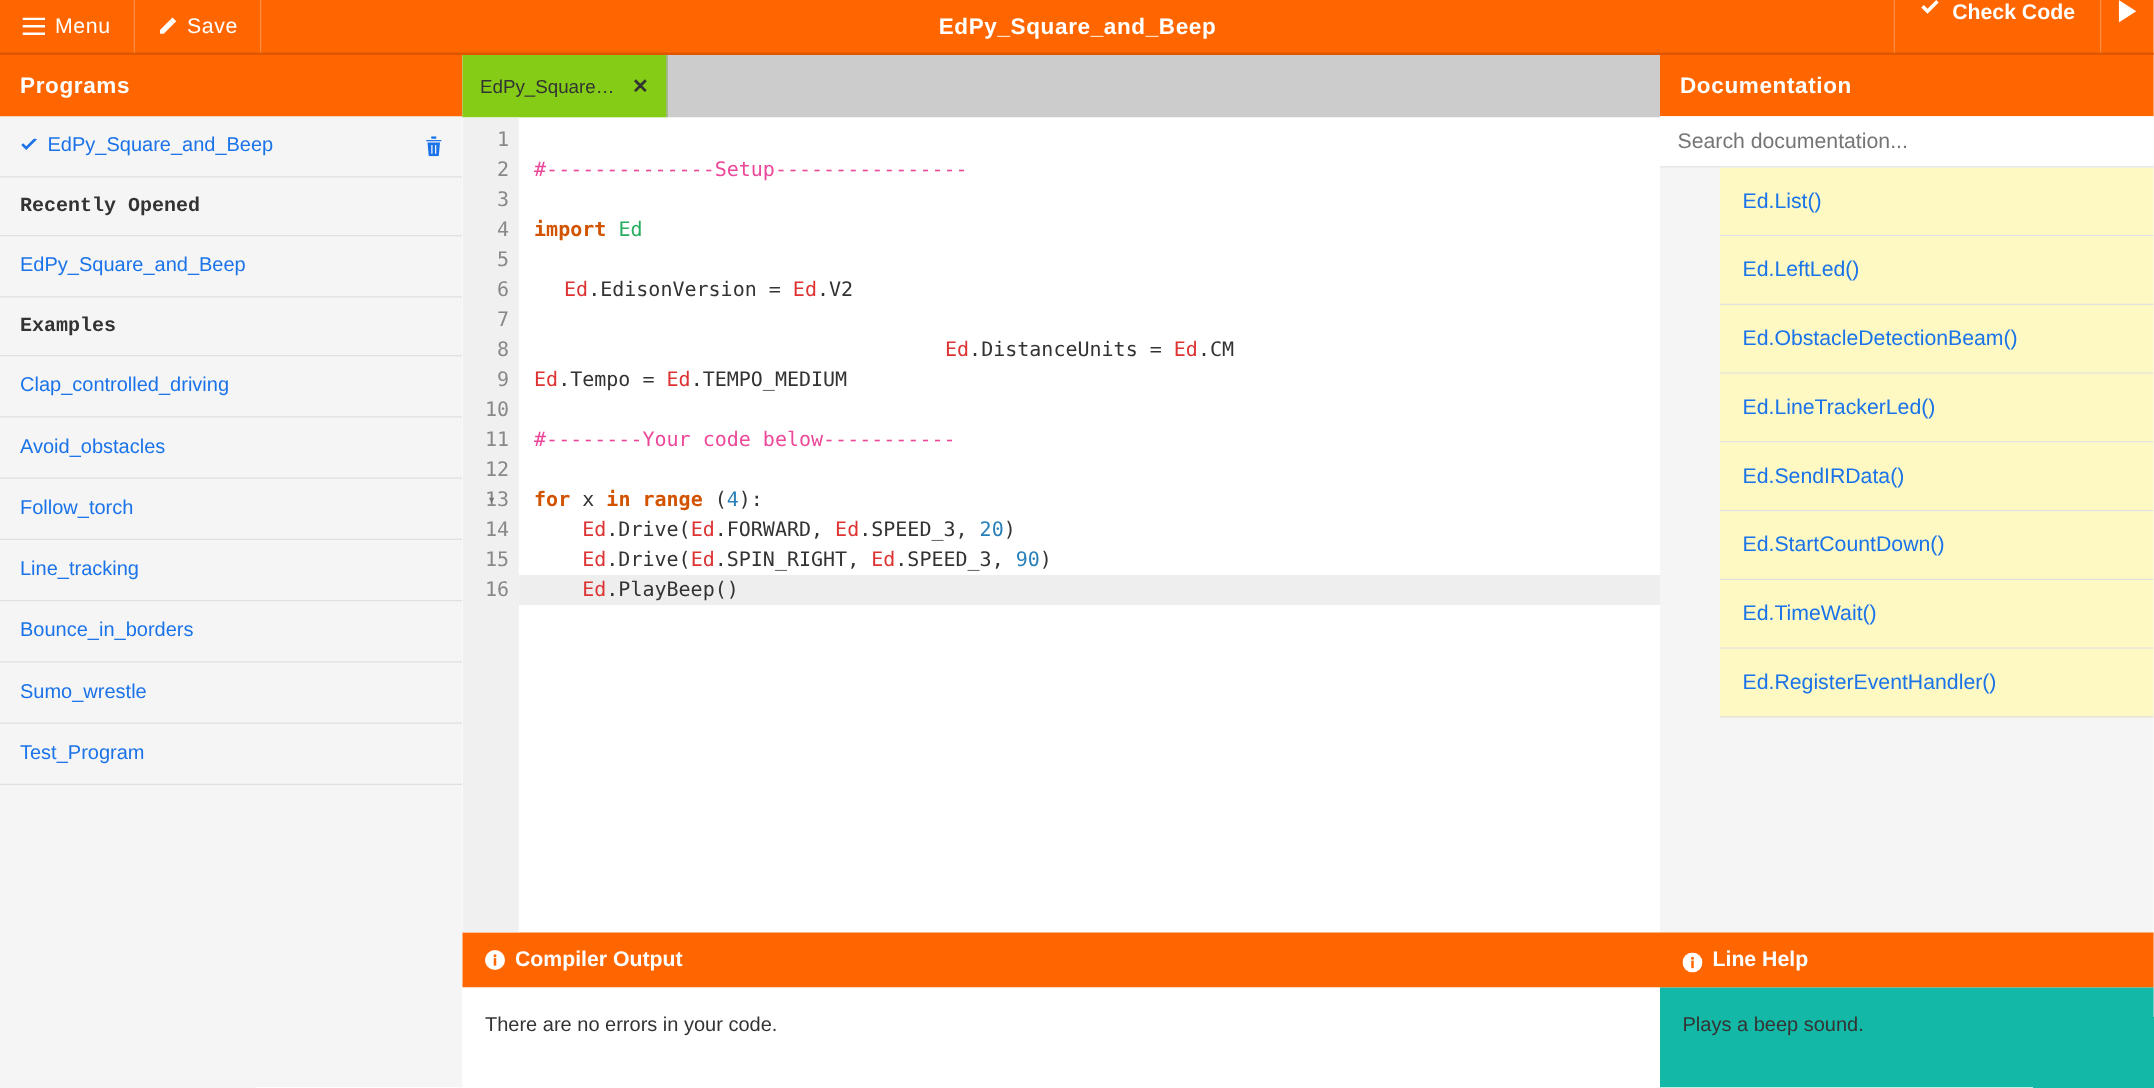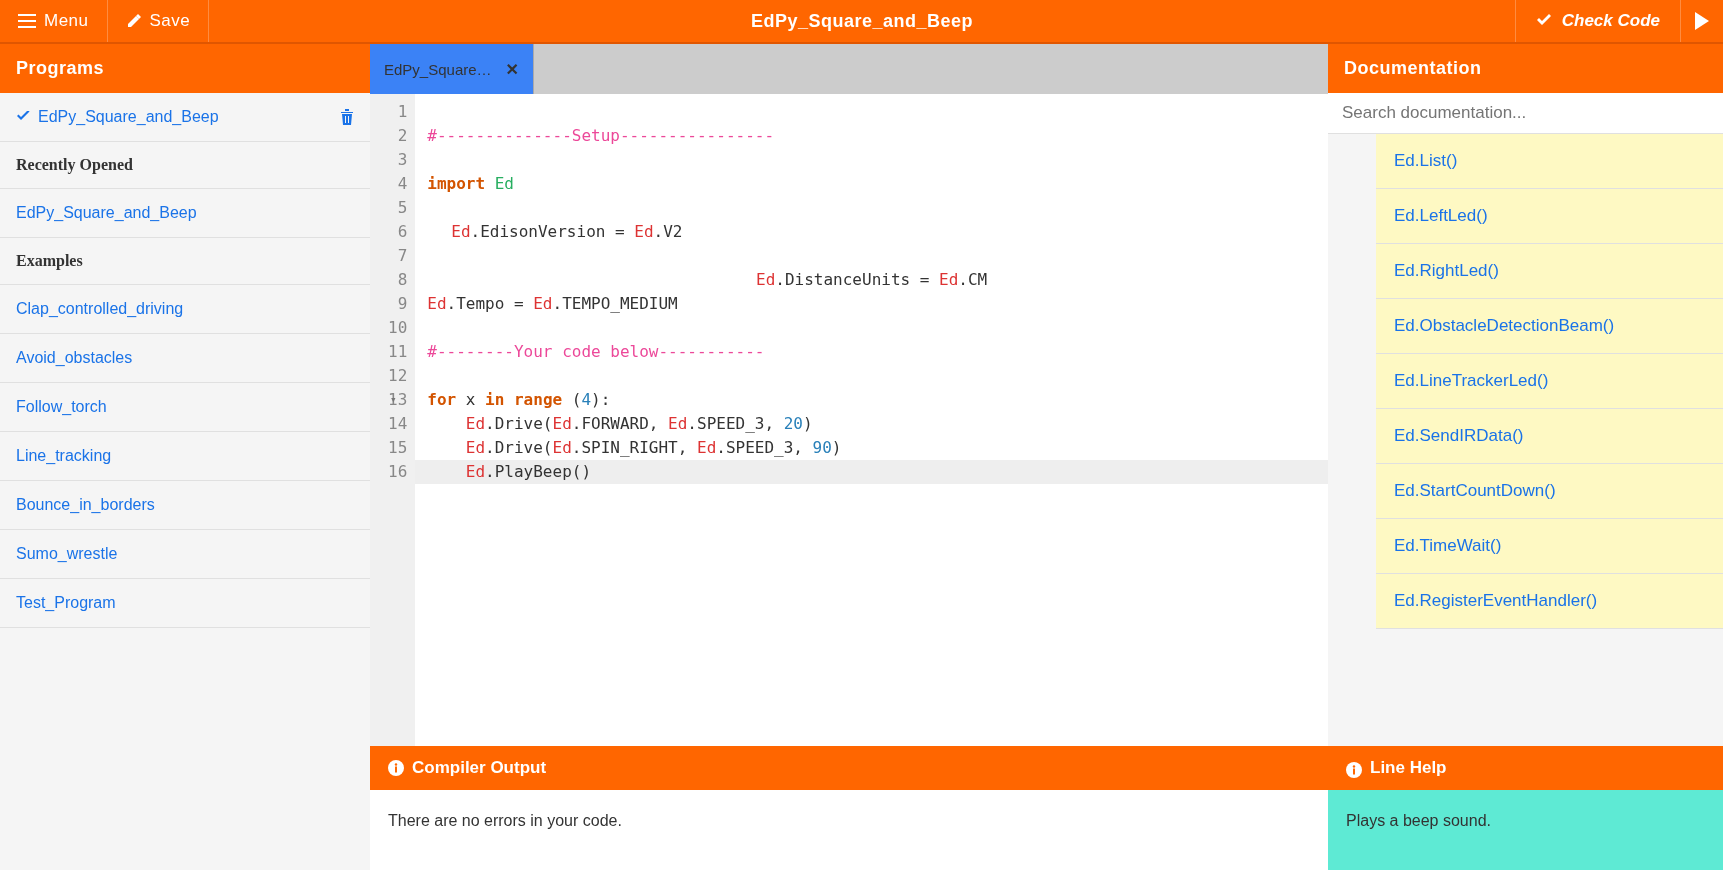--- a/index.html
+++ b/index.html
@@ -3,40 +3,40 @@
 <meta charset="utf-8">
 <style>
 * { box-sizing: border-box; margin: 0; padding: 0; }
 body { font-family: "Helvetica Neue", Arial, sans-serif; font-size: 14px; width: 1723px; height: 870px; overflow: hidden; background: #fff; }
 
 
 .topbar { background: #ff6600; height: 44px; display: flex; align-items: center; color: #fff; border-bottom: 2px solid #e05600; }
 .topbar .tb-btn { display: flex; align-items: center; padding: 0 18px; height: 100%; border-right: 1px solid rgba(255,255,255,0.25); cursor: pointer; font-weight: normal; font-size: 17px; font-family: "Arial Black", Arial, sans-serif; letter-spacing: 0.5px; }
 .topbar .title { flex: 1; text-align: center; font-weight: bold; font-size: 18px; font-family: "Arial Black", Arial, sans-serif; letter-spacing: 0.5px; }
 .topbar .right-group { display: flex; align-items: center; height: 100%; }
-.topbar .right-btn { display: flex; align-items: center; border-left: 1px solid rgba(255,255,255,0.25); padding: 0 20px; height: 100%; cursor: pointer; font-weight: bold; font-size: 17px; font-family: "Arial Black", Arial, sans-serif; font-style: italic; }
+.topbar .right-btn { display: flex; align-items: flex-start; border-left: 1px solid rgba(255,255,255,0.25); padding: 0 20px; height: 100%; cursor: pointer; font-weight: bold; font-size: 17px; font-family: "Arial Black", Arial, sans-serif; }
 .icon { display: inline-flex; align-items: center; justify-content: center; margin-right: 8px; }
 
 
 .main { display: flex; height: 826px; }
 
 
 .left { width: 370px; background: #f5f5f5; display: flex; flex-direction: column; }
 .panel-header { background: #ff6600; color: #fff; padding: 14px 16px; font-weight: bold; font-size: 18px; font-family: "Arial Black", Arial, sans-serif; letter-spacing: 0.5px; }
 .left-body { flex: 1; overflow-y: auto; }
-.section-header { padding: 14px 16px; font-weight: bold; color: #333; font-size: 16px; font-family: Liberation Serif, serif; border-bottom: 1px solid #e0e0e0; }
+.section-header { padding: 14px 16px; font-weight: bold; color: #333; font-size: 16px; font-family: Liberation Mono, monospace; border-bottom: 1px solid #e0e0e0; }
 .list-item { display: flex; align-items: center; justify-content: space-between; padding: 15px 16px; border-bottom: 1px solid #e0e0e0; cursor: pointer; font-size: 16px; }
 .list-item a { color: #1a73e8; text-decoration: none; }
 .list-item .trash { color: #1a73e8; cursor: pointer; }
 .list-item .check { color: #1a73e8; margin-right: 6px; }
 
 
 .center { flex: 1; display: flex; flex-direction: column; }
 .tab-bar { background: #ccc; height: 50px; display: flex; }
-.tab { background: #3b82f6; border-right: 1px solid #aaa; display: flex; align-items: center; padding: 0 14px; cursor: pointer; }
+.tab { background: #84cc16; border-right: 1px solid #aaa; display: flex; align-items: center; padding: 0 14px; cursor: pointer; }
 .tab-label { font-size: 15px; color: #333; margin-right: 14px; }
 .tab-close { font-weight: bold; color: #333; cursor: pointer; font-size: 16px; }
 
 .editor { flex: 1; display: flex; background: #fff; font-family: "Consolas", "Monaco", monospace; font-size: 16px; overflow: hidden; }
 .gutter { background: #f0f0f0; color: #888; text-align: right; padding: 6px 8px 6px 18px; user-select: none; line-height: 24px; font-family: "Consolas", "Monaco", monospace; position: relative; }
 .gutter div { height: 24px; }
 .code-area { padding: 6px 12px; line-height: 24px; flex: 1; position: relative; }
 .code-line { white-space: pre; height: 24px; }
 .hl-line { position: absolute; left: 0; right: 0; height: 24px; background: #eeeeee; z-index: 0; }
 
@@ -53,21 +53,21 @@
 .compiler-bar { background: #ff6600; color: #fff; padding: 12px 18px; display: flex; align-items: center; font-weight: bold; font-size: 17px; font-family: "Arial Black", Arial, sans-serif; }
 .compiler-body { padding: 22px 18px 40px; color: #333; font-size: 16px; background: #fff; }
 
 
 .right { width: 395px; display: flex; flex-direction: column; background: #f5f5f5; }
 .doc-search { padding: 10px 14px; background: #fff; border-bottom: 1px solid #e0e0e0; }
 .doc-search input { width: 100%; border: none; font-size: 17px; outline: none; color: #666; }
 .doc-list { flex: 1; overflow-y: auto; }
 .doc-item { padding: 17px 18px; border-bottom: 1px solid #e0e0e0; color: #1a73e8; cursor: pointer; font-size: 17px; background: #fef9c3; white-space: nowrap; overflow: hidden; margin-left: 48px; }
 .line-help-bar { background: #ff6600; color: #fff; padding: 12px 18px; display: flex; align-items: flex-end; font-weight: bold; font-size: 17px; font-family: "Arial Black", Arial, sans-serif; }
-.line-help-body { padding: 22px 18px 40px; background: #5eead4; font-size: 16px; color: #333; }
+.line-help-body { padding: 22px 18px 40px; background: #14b8a6; font-size: 16px; color: #333; }
 
 svg { display: block; }
 </style>
 </head>
 <body>
 
 <div class="topbar">
   <div class="tb-btn">
     <span class="icon">
       <svg width="18" height="14" viewBox="0 0 18 14">
@@ -226,21 +226,20 @@
   </div>
 
   <div class="right">
     <div class="panel-header">Documentation</div>
     <div class="doc-search">
       <input type="text" placeholder="Search documentation..." style="">
     </div>
     <div class="doc-list" id="doc-list">
         <div class="doc-item">Ed.List()</div>
         <div class="doc-item">Ed.LeftLed()</div>
-        <div class="doc-item">Ed.RightLed()</div>
         <div class="doc-item">Ed.ObstacleDetectionBeam()</div>
         <div class="doc-item">Ed.LineTrackerLed()</div>
         <div class="doc-item">Ed.SendIRData()</div>
         <div class="doc-item">Ed.StartCountDown()</div>
         <div class="doc-item">Ed.TimeWait()</div>
         <div class="doc-item">Ed.RegisterEventHandler()</div>
       </div>
 
     <div class="line-help-bar">
       <span class="icon">

